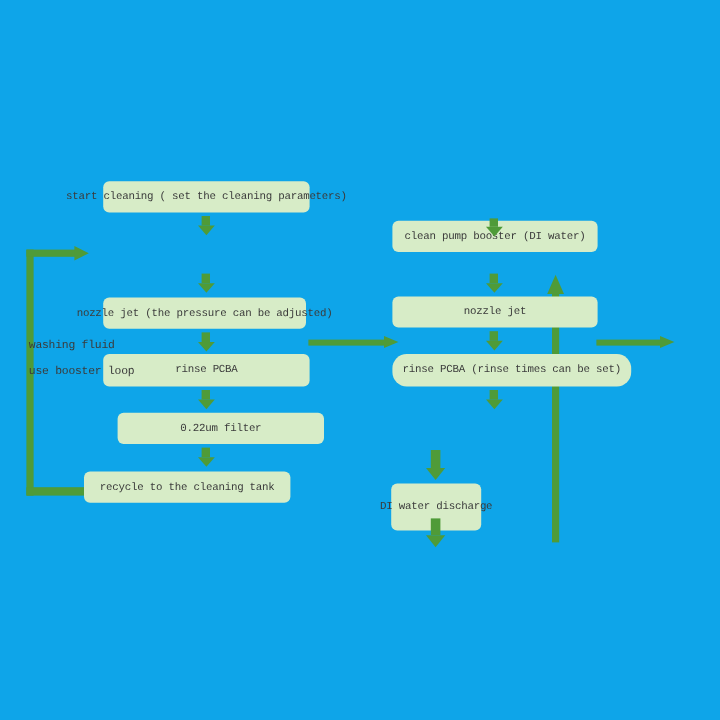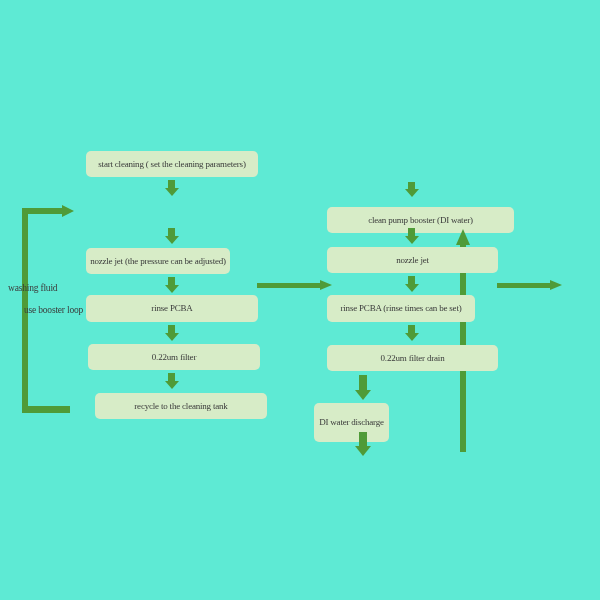--- a/index.html
+++ b/index.html
@@ -1,18 +1,18 @@
 <!DOCTYPE html>
 <html><head>
 <meta charset="utf-8">
 <style>
   html,body { margin:0; padding:0; background:#ffffff; }
   .canvas {
-    position:relative; width:600px; height:600px; background:#5eead4;
-    font-family:Liberation Serif, serif; overflow:hidden;
+    position:relative; width:600px; height:600px; background:#0ea5e9;
+    font-family:Liberation Mono, monospace; overflow:hidden;
   }
   .box {
     position:absolute; background:#d7ecc7; border-radius:5px;
     display:flex; align-items:center; justify-content:center;
     text-align:center; color:#3b3b3b; font-size:9px; letter-spacing:-0.2px;
     line-height:11px; z-index:2; padding:0 2px; box-sizing:border-box;
   }
   .nowrap { white-space:nowrap; }
   .label {
     position:absolute; color:#3b3b3b; font-size:9.5px; letter-spacing:-0.2px;
@@ -28,24 +28,24 @@
   .arrow-right .shaft { height:5px; background:#4f9b38; }
   .arrow-right .head { width:0; height:0; border-top:5.5px solid transparent; border-bottom:5.5px solid transparent; border-left:12px solid #4f9b38; }
   .arrow-up-head { position:absolute; width:0; height:0; border-left:7px solid transparent; border-right:7px solid transparent; border-bottom:16px solid #4f9b38; z-index:3; }
 </style>
 </head>
 <body>
 
 <div class="canvas">
 
   <div class="box nowrap" style="left:86px; top:151px; width:172px; height:26px;">start cleaning ( set the cleaning parameters)</div>
-  <div class="box nowrap" style="left:86px; top:248px; width:144px; height:26px;">nozzle jet (the pressure can be adjusted)</div>
+  <div class="box nowrap" style="left:86px; top:248px; width:169px; height:26px;">nozzle jet (the pressure can be adjusted)</div>
   <div class="box nowrap" style="left:86px; top:295px; width:172px; height:27px;">rinse PCBA</div>
-  <div class="box nowrap" style="left:88px; top:344px; width:172px; height:26px;text-align:center;">0.22um filter</div>
-  <div class="box nowrap" style="left:95px; top:393px; width:172px; height:26px;">recycle to the cleaning tank</div>
+  <div class="box nowrap" style="left:98px; top:344px; width:172px; height:26px;text-align:center;">0.22um filter</div>
+  <div class="box nowrap" style="left:70px; top:393px; width:172px; height:26px;">recycle to the cleaning tank</div>
 
   <div class="arrow-down" style="left:164.5px; top:180px;">
     <div class="shaft" style="height:8px;"></div>
       <div class="head"></div>
     </div>
   <div class="arrow-down" style="left:164.5px; top:228px;">
     <div class="shaft" style="height:8px;"></div>
       <div class="head"></div>
     </div>
   <div class="arrow-down" style="left:164.5px; top:277px;">
@@ -61,33 +61,32 @@
       <div class="head"></div>
     </div>
 
   <div class="gline" style="left:22px; top:208px; width:6px; height:205px;"></div>
   <div class="gline" style="left:22px; top:208px; width:42px; height:6px;"></div>
   <div style="position:absolute; left:62px; top:204.5px; width:0; height:0;
               border-top:6.5px solid transparent; border-bottom:6.5px solid transparent;
               border-left:12px solid #4f9b38; z-index:3;"></div>
   <div class="gline" style="left:22px; top:406px; width:48px; height:7px;"></div>
 
-  <div class="label" style="left:8px; top:282px;">washing fluid</div>
+  <div class="label" style="left:24px; top:282px;">washing fluid</div>
   <div class="label" style="left:24px; top:304px;">use booster loop</div>
 
   <div class="arrow-right" style="left:257px; top:280px;">
     <div class="shaft" style="width:63px;"></div>
       <div class="head"></div>
     </div>
 
-  <div class="box nowrap" style="left:327px; top:207px; width:187px; height:26px;">clean pump booster (DI water)</div>
+  <div class="box nowrap" style="left:327px; top:184px; width:171px; height:26px;">clean pump booster (DI water)</div>
   <div class="box nowrap" style="left:327px; top:247px; width:171px; height:26px;">nozzle jet</div>
-  <div class="box nowrap" style="left:327px; top:295px; width:148px; height:27px;">rinse PCBA (rinse times can be set)</div>
-  <div class="box nowrap" style="left:327px; top:345px; width:171px; height:26px;">0.22um filter drain</div>
-  <div class="box nowrap" style="left:314px; top:403px; width:75px; height:39px;">DI water discharge</div>
+  <div class="box nowrap" style="left:327px; top:295px; width:199px; height:27px;border-radius:12px;">rinse PCBA (rinse times can be set)</div>
+  <div class="box nowrap" style="left:326px; top:403px; width:75px; height:39px;">DI water discharge</div>
 
   <div class="arrow-down" style="left:404.5px; top:182px;">
     <div class="shaft" style="height:7px;"></div>
       <div class="head"></div>
     </div>
   <div class="arrow-down" style="left:404.5px; top:228px;">
     <div class="shaft" style="height:8px;"></div>
       <div class="head"></div>
     </div>
   <div class="arrow-down" style="left:404.5px; top:276px;">

